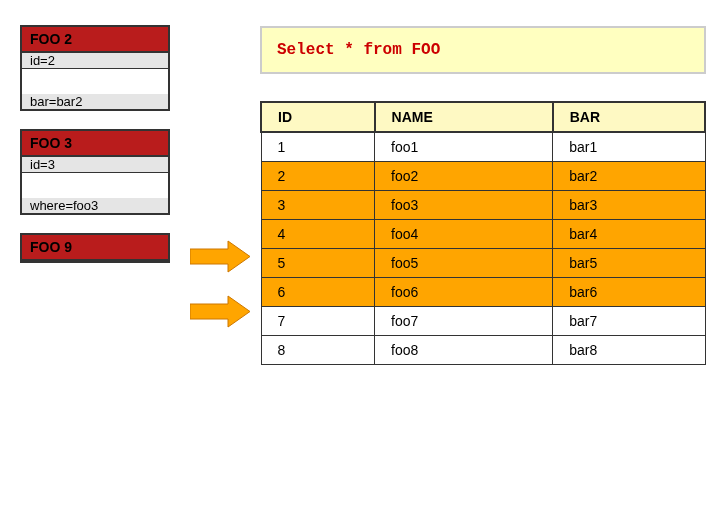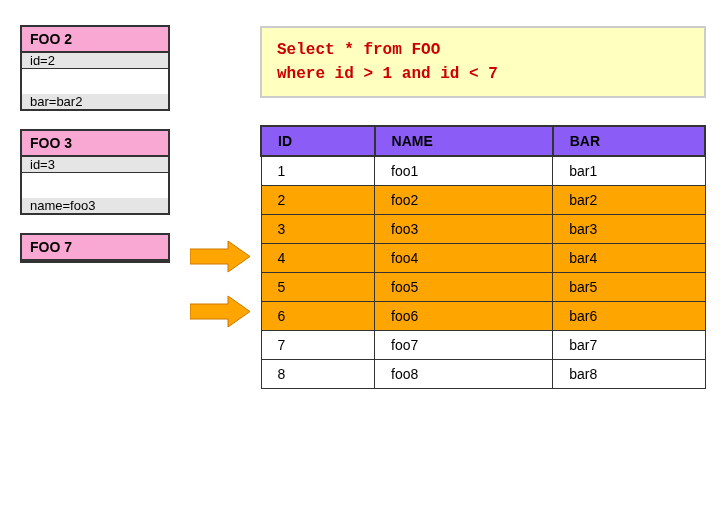--- a/index.html
+++ b/index.html
@@ -30,21 +30,21 @@
       flex-shrink: 0;
       padding-top: 10px;
     }
 
     .foo-box {
       border: 2px solid #333;
       width: 150px;
     }
 
     .foo-box-header {
-      background: #f9a8d4;
+      background: #b91c1c;
       border-bottom: 2px solid #333;
       padding: 4px 8px;
       font-weight: bold;
       font-size: 14px;
     }
 
     .foo-box-row {
       border-bottom: 1px solid #333;
       padding: 0 8px;
       font-size: 13px;
@@ -89,21 +89,21 @@
       text-align: left;
     }
 
     
     .result-table {
       border-collapse: collapse;
       width: 100%;
     }
 
     .result-table th {
-      background: #8b5cf6;
+      background: #fef9c3;
       border: 2px solid #333;
       padding: 6px 16px;
       text-align: left;
       font-weight: bold;
       font-size: 14px;
     }
 
     .result-table td {
       border: 1px solid #333;
       padding: 6px 16px;
@@ -125,41 +125,40 @@
 
   <div class="left-column">
   <div class="foo-box">
         <div class="foo-box-header">FOO 2</div>
         <div class="foo-box-row">id=2</div>
         <div class="foo-box-row">bar=bar2</div>
       </div>
       <div class="foo-box">
         <div class="foo-box-header">FOO 3</div>
         <div class="foo-box-row">id=3</div>
-        <div class="foo-box-row">name=foo3</div>
+        <div class="foo-box-row">where=foo3</div>
       </div>
       <div class="foo-box">
-        <div class="foo-box-header">FOO 7</div>
+        <div class="foo-box-header">FOO 9</div>
       </div>
     </div>
 
   <div class="arrow-column">
   <svg width="60" height="35" viewBox="0 0 60 35">
         <polygon points="0,10 38,10 38,2 60,17.5 38,33 38,25 0,25" fill="#FFA500" stroke="#cc7700" stroke-width="1"></polygon>
       </svg>
       <svg width="60" height="35" viewBox="0 0 60 35">
         <polygon points="0,10 38,10 38,2 60,17.5 38,33 38,25 0,25" fill="#FFA500" stroke="#cc7700" stroke-width="1"></polygon>
       </svg>
     </div>
 
   <div class="right-column">
 
     <div class="query-box">
       <div>Select * from FOO</div>
-      <div>where id &gt; 1 and id &lt; 7</div>
     </div>
 
     <table class="result-table">
       <thead>
         <tr>
           <th>ID</th>
           <th>NAME</th>
           <th>BAR</th>
         </tr>
       </thead>

